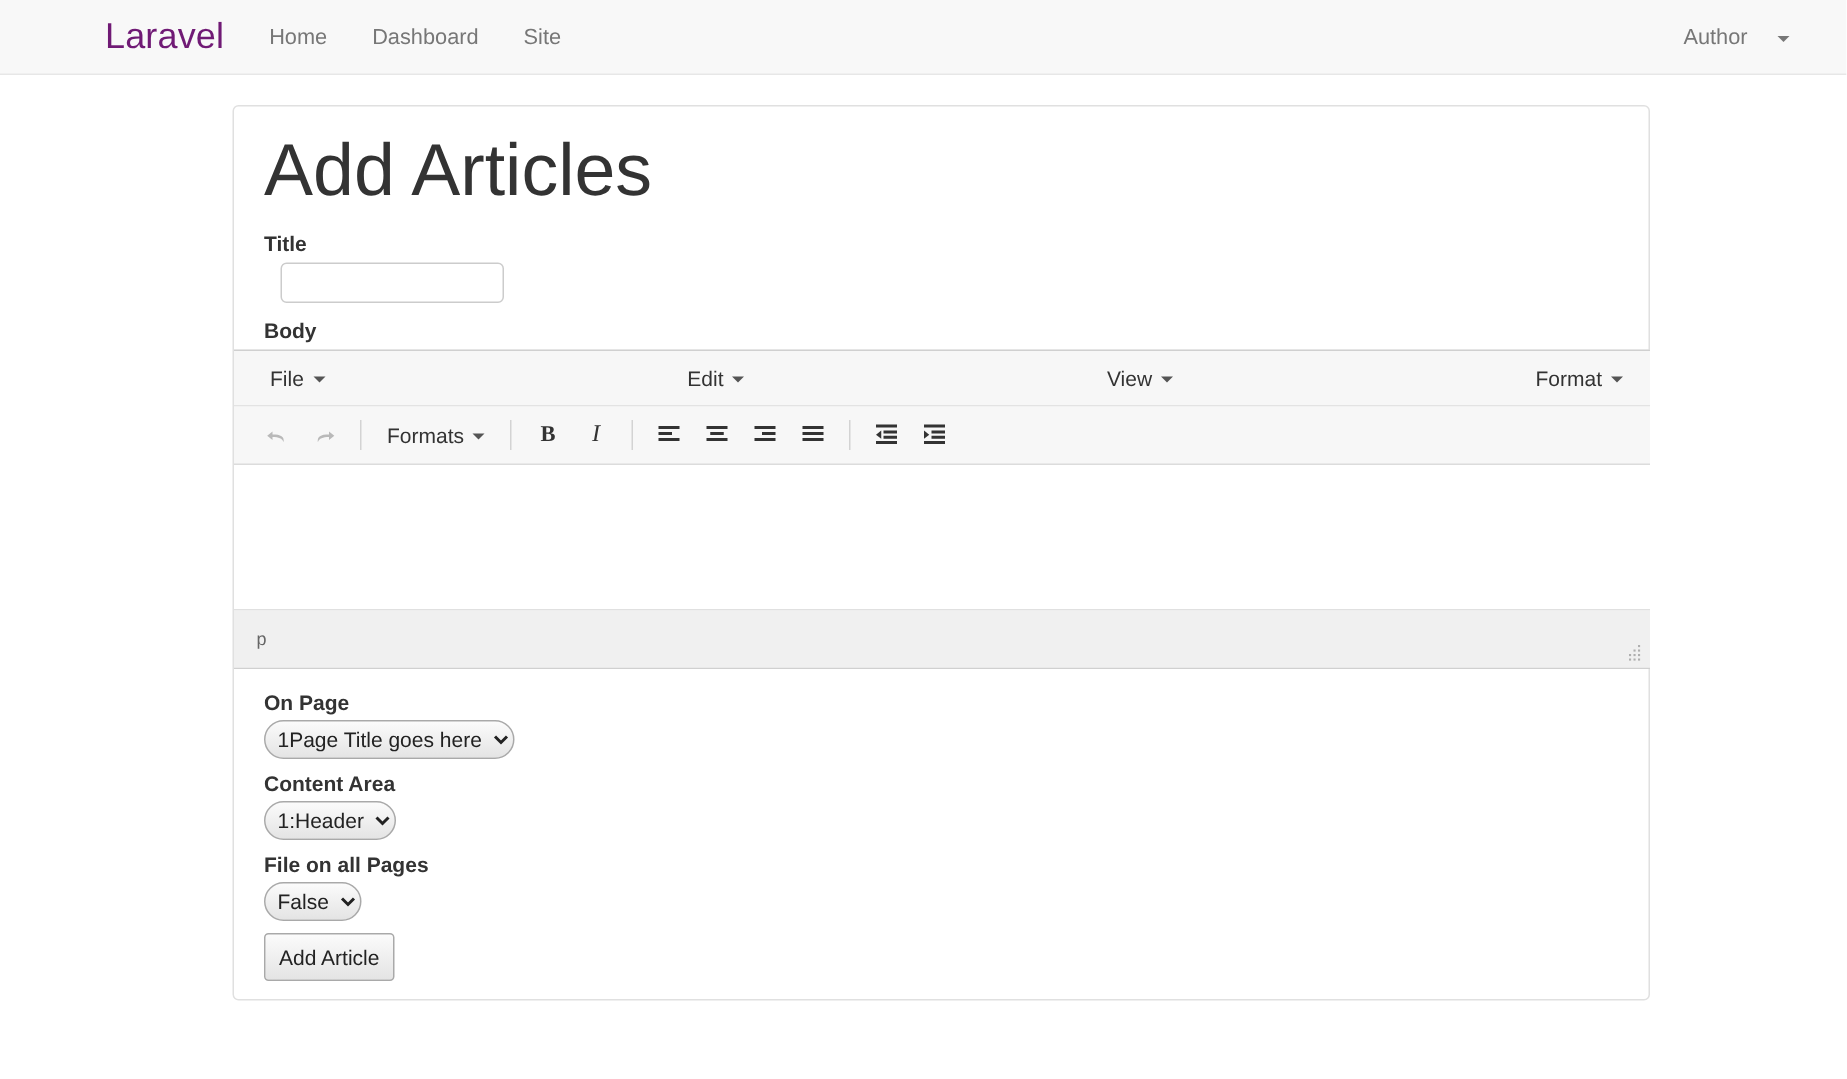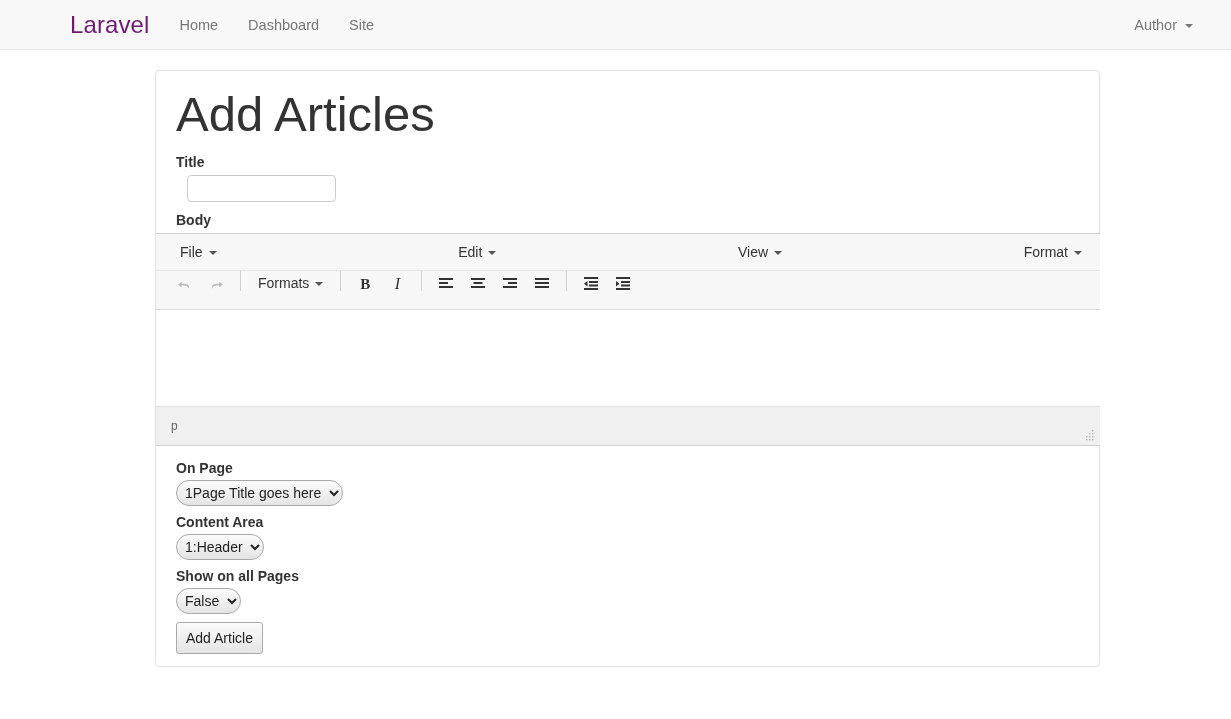--- a/index.html
+++ b/index.html
@@ -34,21 +34,21 @@
     padding: 0 15px;
     font-size: 14.5px;
     color: #777;
     text-decoration: none;
   }
   .nav-right {
     margin-left: auto;
     display: flex; align-items: stretch;
     padding-right: 23px;
   }
-  .nav-item.dropdown { gap: 8px; align-items: center; }
+  .nav-item.dropdown { gap: 20px; align-items: center; }
   .caret-down {
     width: 0; height: 0;
     border-left: 4px solid transparent;
     border-right: 4px solid transparent;
     border-top: 4px solid #777;
     display: inline-block;
     position: relative; top: 1px;
   }
 
   
@@ -131,21 +131,21 @@
     border-top: 4px solid #555;
     display: inline-block;
     position: relative; top: 1px;
   }
 
   .mce-toolbar {
     height: 39px;
     background: #f7f7f7;
     border-bottom: 1px solid #dcdcdc;
     display: flex;
-    align-items: flex-start;
+    align-items: center;
     padding-left: 12px;
   }
   .tb-btn {
     width: 30px; height: 26px;
     display: flex; align-items: center; justify-content: center;
     cursor: pointer;
     border-radius: 3px;
     margin: 0 1px;
   }
   .tb-btn.disabled { cursor: default; }
@@ -373,21 +373,21 @@
       <label class="field-label">On Page</label>
       <select class="form-select">
         <option>1Page Title goes here</option>
       </select>
 
       <label class="field-label" style="margin-top:8px">Content Area</label>
       <select class="form-select">
         <option>1:Header</option>
       </select>
 
-      <label class="field-label" style="margin-top:8px">Show on all Pages</label>
+      <label class="field-label" style="margin-top:8px">File on all Pages</label>
       <select class="form-select">
         <option>False</option>
       </select>
 
       <button class="btn-submit">Add Article</button>
       <div class="spacer-12"></div>
     </div>
 
   </div>
 </div>

